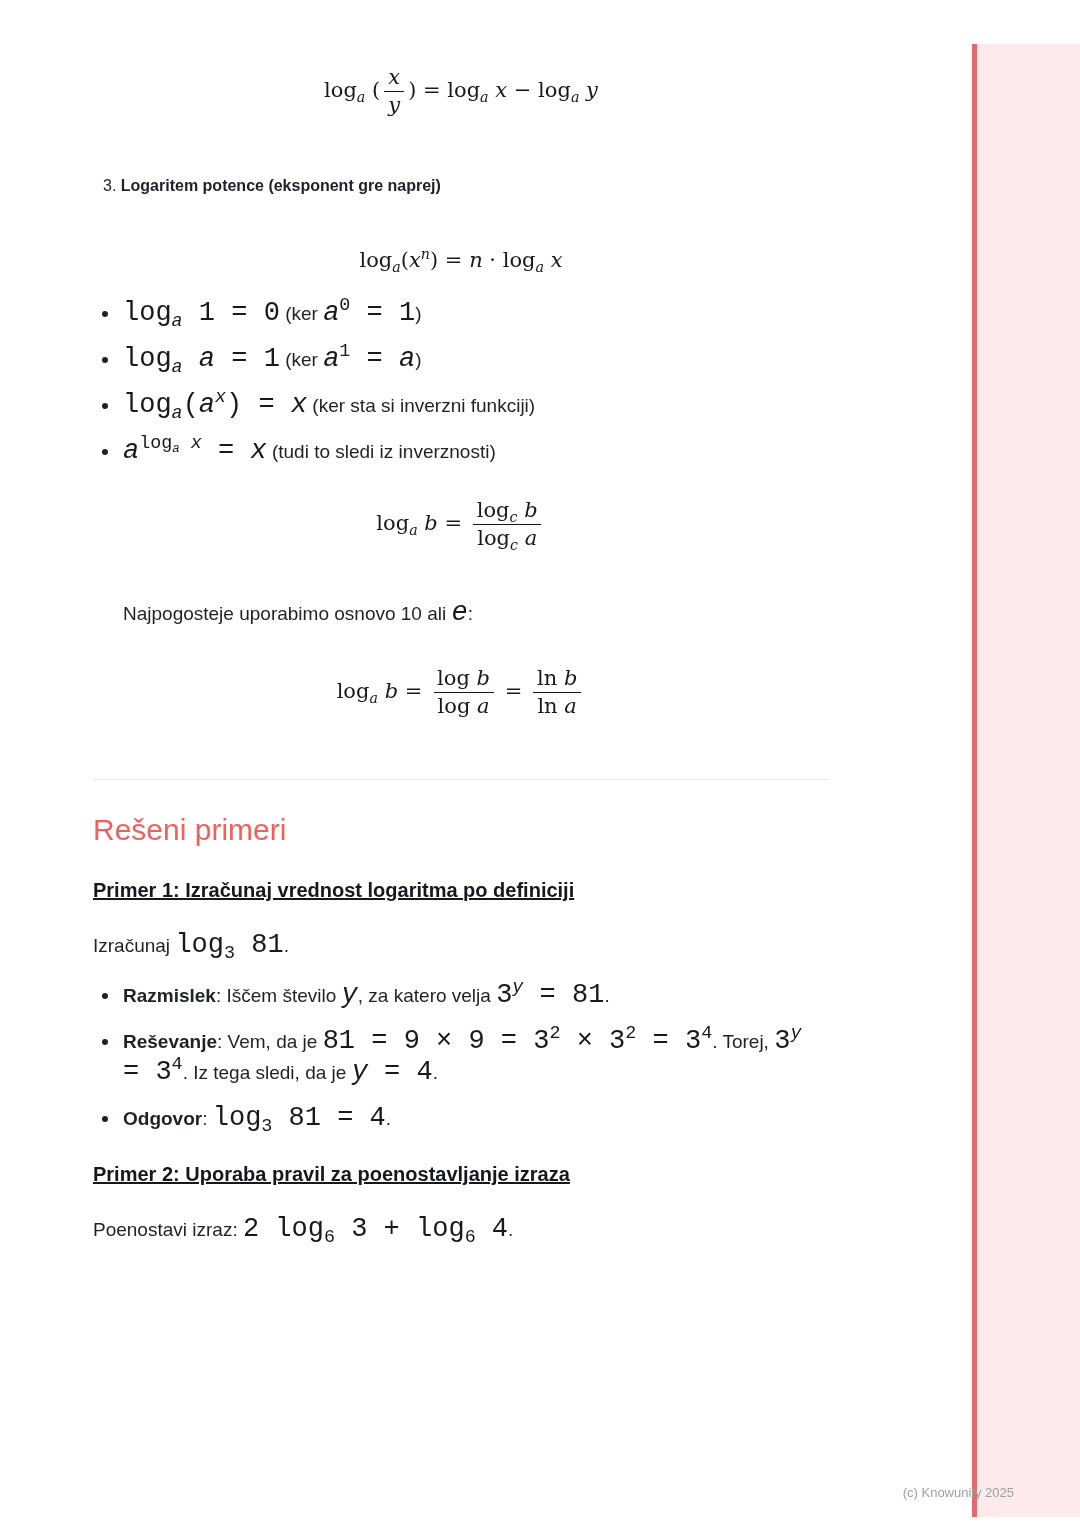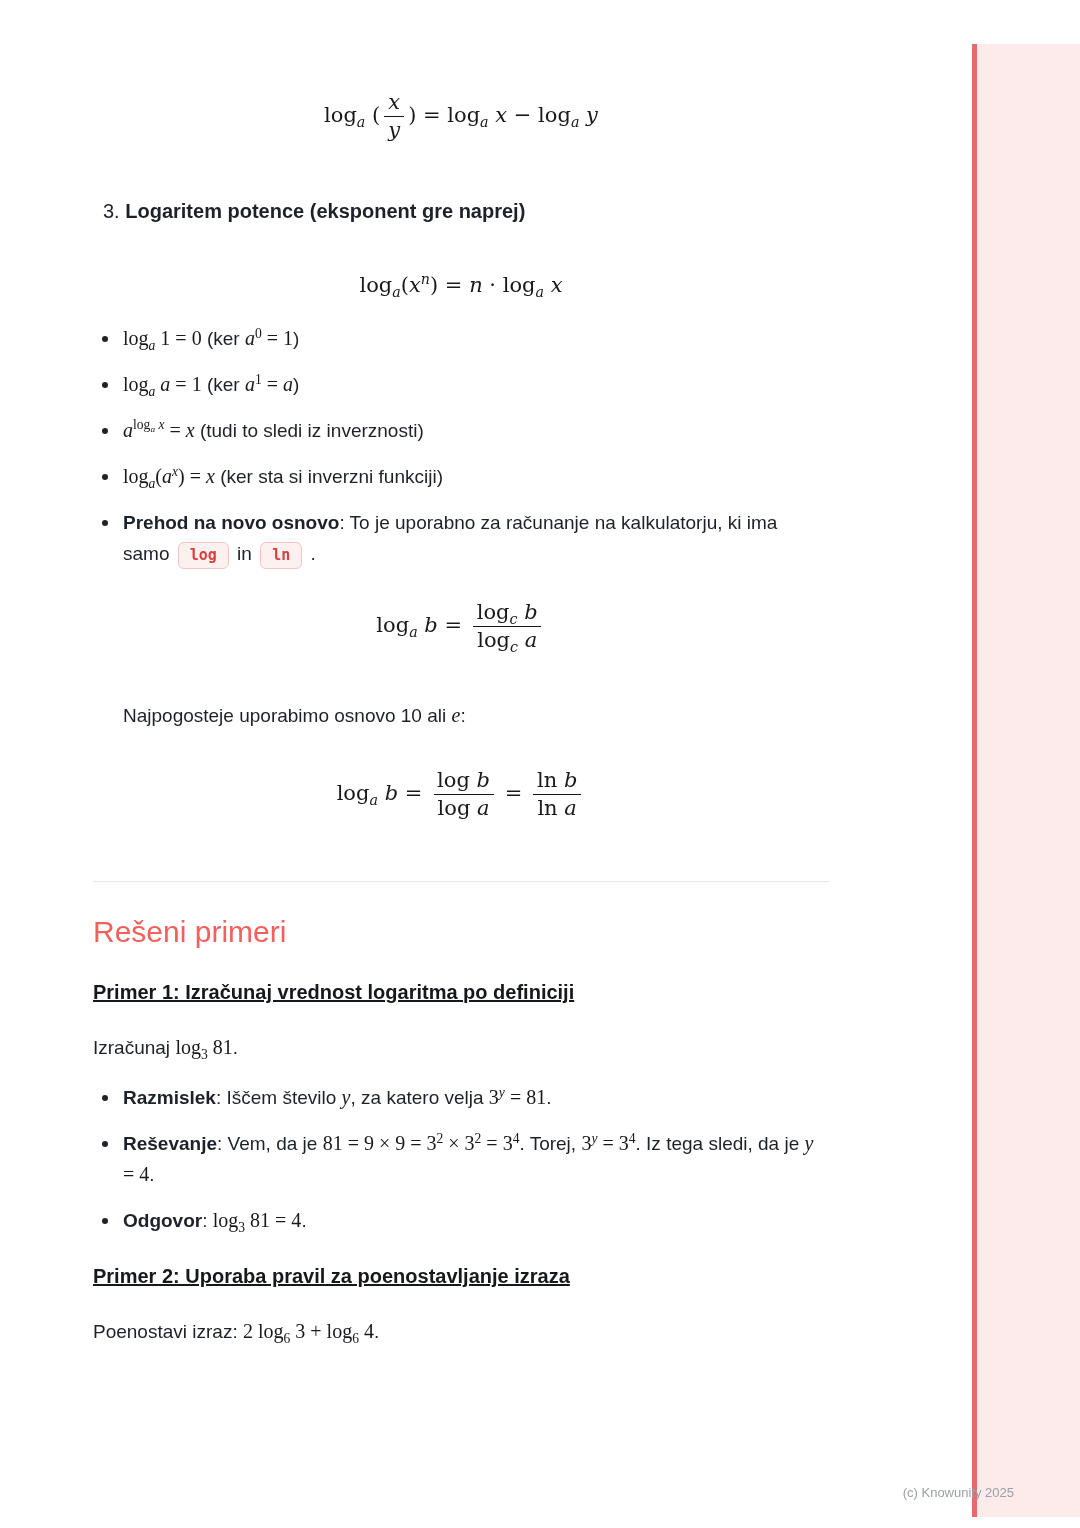--- a/index.html
+++ b/index.html
@@ -1,36 +1,36 @@
 <!DOCTYPE html>
 <html><head>
 <meta charset="utf-8">
 <style>
   html,body{margin:0;padding:0;}
   body{
     width:1080px;height:1528px;background:#ffffff;position:relative;overflow:hidden;
     font-family:"Liberation Sans",sans-serif;color:#1d2129;
   }
   .strip{position:absolute;top:44px;right:0;width:103px;height:1473px;background:#fcebea;border-left:5px solid #e8696b;z-index:0;}
-  .content{position:absolute;left:93px;top:0;width:736px;padding-top:89px;z-index:1;}
+  .content{position:absolute;left:93px;top:0;width:736px;padding-top:64px;z-index:1;}
 
   
   .formula{text-align:center;font-family:"DejaVu Serif",serif;font-size:21px;color:#17191c;}
-  .math{font-family:Liberation Serif, serif;font-size:20px;color:#17191c;}
+  .math{font-family:Liberation Mono, monospace;font-size:27px;color:#17191c;}
   .mr{font-style:normal;}
   .mi{font-style:italic;}
   sub,sup{font-size:0.68em;line-height:0;}
   sub{vertical-align:-0.35em;}
   sup{vertical-align:0.55em;}
   .frac{display:inline-flex;flex-direction:column;align-items:center;vertical-align:middle;margin:0 4px;line-height:1.3;text-align:center;}
   .frac .num,.frac .den{padding:0 4px;white-space:nowrap;}
   .frac .den{border-top:1.4px solid #17191c;}
 
   
-  .num-heading{margin-top:52px;padding-left:10px;font-size:20px;line-height:28px;}
+  .num-heading{margin-top:52px;padding-left:10px;font-size:16px;line-height:28px;}
   .f-power{margin-top:48px;}
   .h-bold{margin-top:50px;font-size:20px;font-weight:700;line-height:28px;color:#15181c;}
   ul.blist{list-style:none;margin:26px 0 0 0;padding:0;}
   ul.blist li{position:relative;padding-left:30px;margin-bottom:15px;font-size:19px;line-height:31px;}
   ul.blist li::before{content:"";position:absolute;left:9px;top:13px;width:6px;height:6px;border-radius:50%;background:#1d2129;}
   .b{font-weight:700;}
   .chip{
     font-family:"DejaVu Sans Mono",monospace;font-size:15px;font-weight:700;color:#d6403e;
     background:#fdf1f0;border:1px solid #f3c6c4;border-radius:6px;padding:3px 11px;margin:0 3px;
     display:inline-block;line-height:19px;vertical-align:baseline;
@@ -58,23 +58,22 @@
       </span><span class="mr">) = </span><span class="mr">log</span><sub><span class="mi">a</span></sub><span class="mi"> x</span><span class="mr"> − </span><span class="mr">log</span><sub><span class="mi">a</span></sub><span class="mi"> y</span></div>
 
   <div class="num-heading"><span>3. </span><span class="b">Logaritem potence (eksponent gre naprej)</span></div>
 
   <div class="formula f-power"><span class="mr">log</span><sub><span class="mi">a</span></sub><span class="mr">(</span><span class="mi">x</span><sup><span class="mi">n</span></sup><span class="mr">) = </span><span class="mi">n</span><span class="mr"> · </span><span class="mr">log</span><sub><span class="mi">a</span></sub><span class="mi"> x</span></div>
 
 
   <ul class="blist">
     <li><span class="math"><span class="mr">log</span><sub><span class="mi">a</span></sub><span class="mr"> 1 = 0</span></span><span> (ker </span><span class="math"><span class="mi">a</span><sup><span class="mr">0</span></sup><span class="mr"> = 1</span></span><span>)</span></li>
     <li><span class="math"><span class="mr">log</span><sub><span class="mi">a</span></sub><span class="mi"> a</span><span class="mr"> = 1</span></span><span> (ker </span><span class="math"><span class="mi">a</span><sup><span class="mr">1</span></sup><span class="mr"> = </span><span class="mi">a</span></span><span>)</span></li>
+    <li><span class="math"><span class="mr">log</span><sub><span class="mi">a</span></sub><span class="mr">(</span><span class="mi">a</span><sup><span class="mi">x</span></sup><span class="mr">) = </span><span class="mi">x</span></span><span> (ker sta si inverzni funkciji)</span></li>
     <li><span class="math"><span class="mi">a</span><sup><span class="mr">log</span><sub><span class="mi">a</span></sub><span class="mi"> x</span></sup><span class="mr"> = </span><span class="mi">x</span></span><span> (tudi to sledi iz inverznosti)</span></li>
-    <li><span class="math"><span class="mr">log</span><sub><span class="mi">a</span></sub><span class="mr">(</span><span class="mi">a</span><sup><span class="mi">x</span></sup><span class="mr">) = </span><span class="mi">x</span></span><span> (ker sta si inverzni funkciji)</span></li>
-    <li><span class="b">Prehod na novo osnovo</span><span>: To je uporabno za računanje na kalkulatorju, ki ima samo </span><code class="chip">log</code><span> in </span><code class="chip">ln</code><span> .</span></li>
   </ul>
 
   <div class="formula f-base"><span class="mr">log</span><sub><span class="mi">a</span></sub><span class="mi"> b</span><span class="mr"> = </span><span class="frac">
         <span class="num"><span class="mr">log</span><sub><span class="mi">c</span></sub><span class="mi"> b</span></span>
         <span class="den"><span class="mr">log</span><sub><span class="mi">c</span></sub><span class="mi"> a</span></span>
       </span></div>
 
   <p class="p-note"><span>Najpogosteje uporabimo osnovo 10 ali </span><span class="math"><span class="mi">e</span></span><span>:</span></p>
 
   <div class="formula f-base10"><span class="mr">log</span><sub><span class="mi">a</span></sub><span class="mi"> b</span><span class="mr"> = </span><span class="frac">

